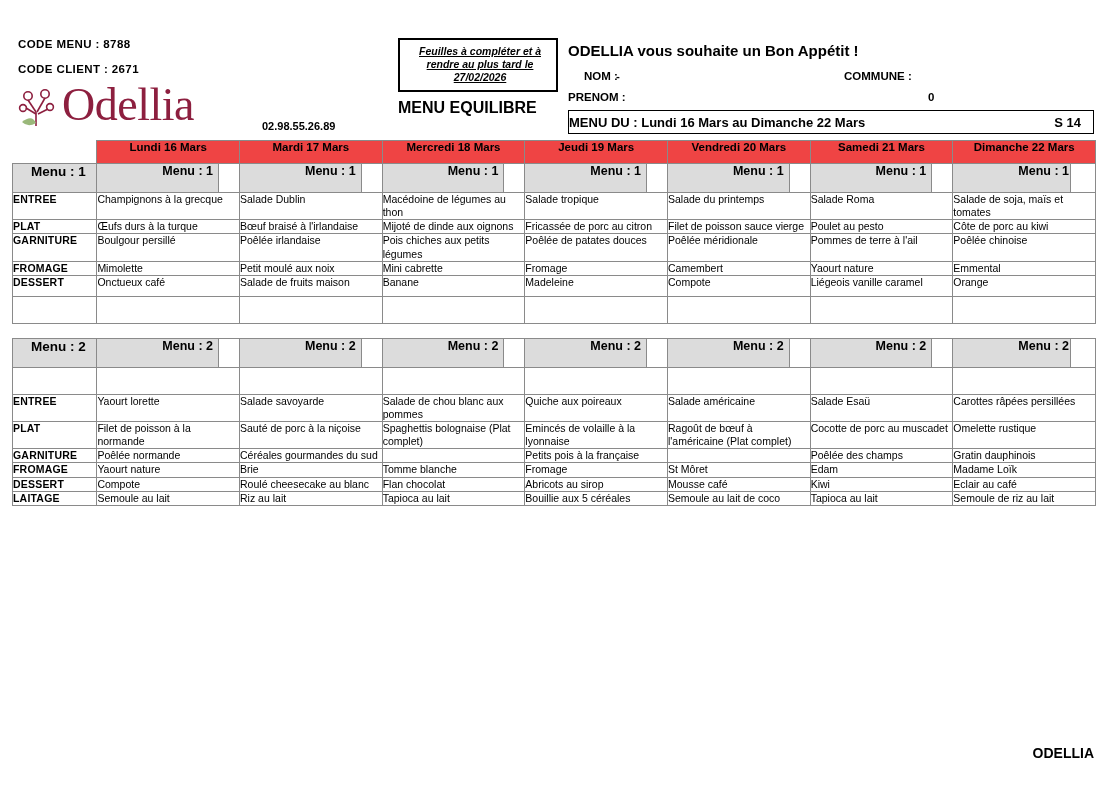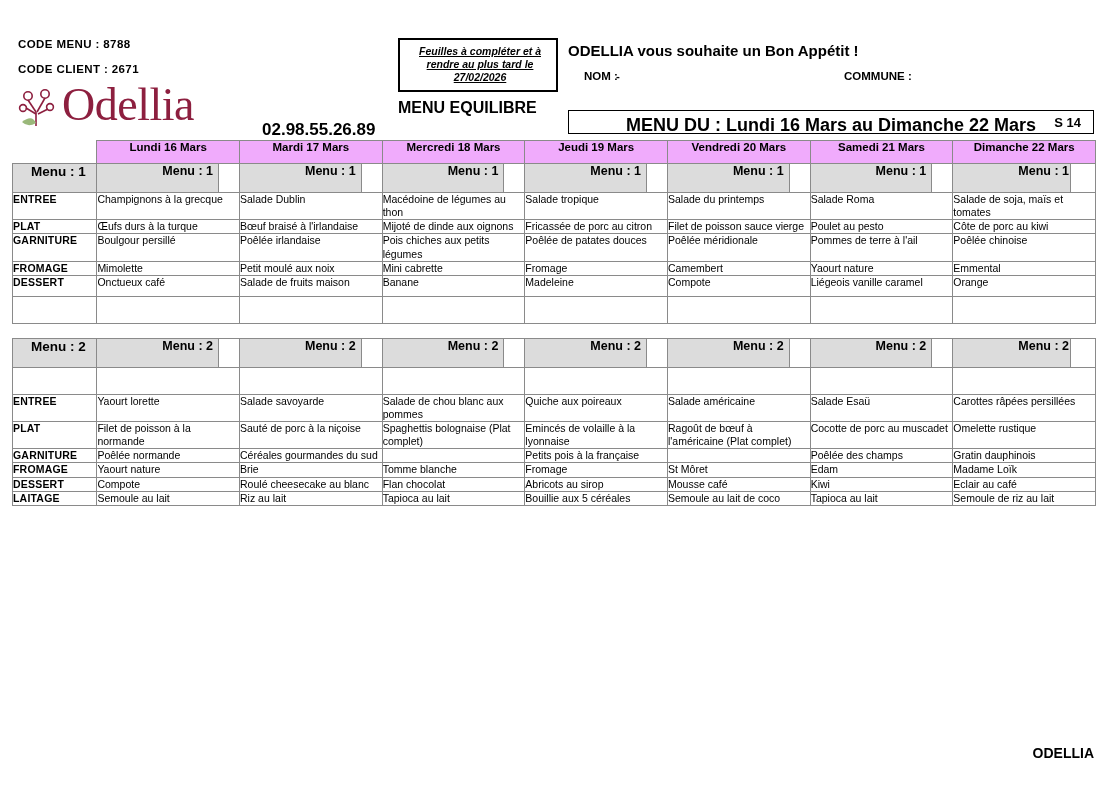--- a/index.html
+++ b/index.html
@@ -53,21 +53,21 @@
     font-family: "Liberation Serif", serif;
     font-size: 46px;
     color: #8d1f3f;
     line-height: 1;
     letter-spacing: -0.5px;
   }
   .phone {
     position: absolute;
     left: 262px;
     top: 120px;
-    font-size: 17px;
+    font-size: 11px;
     font-weight: bold;
   }
 
   .notice-box {
     position: absolute;
     left: 398px;
     top: 38px;
     width: 152px;
     border: 2px solid #000;
     text-align: center;
@@ -125,22 +125,21 @@
     left: 568px;
     top: 110px;
     width: 526px;
     height: 24px;
     border: 1px solid #000;
     box-sizing: border-box;
   }
   .menudu .label {
     position: absolute;
     left: 0; right: 0; top: 4px;
-    text-align: center;
-    font-size: 18px;
+    font-size: 13px;
     font-weight: bold;
   }
   .menudu .week {
     position: absolute;
     right: 12px;
     top: 4px;
     font-size: 13px;
     font-weight: bold;
   }
 
@@ -157,21 +156,21 @@
     padding: 0;
   }
   col.cat { width: 84px; }
   col.day { width: 142px; }
 
   .dayhead {
     height: 22px;
     text-align: center;
     font-size: 11.5px;
     font-weight: bold;
-    background: #f0abfc;
+    background: #ef4444;
     vertical-align: middle;
   }
   .corner-blank {
     background: #ffffff;
     border-left: none !important;
     border-top: none !important;
     border-bottom: none !important;
   }
 
   .menurow td {
@@ -269,20 +268,24 @@
     </div>
     <div class="menu-equilibre">MENU EQUILIBRE</div>
 
     <div class="bonappetit">ODELLIA vous souhaite un Bon Appétit !</div>
 
     <div class="nomline">
       <span class="nom">NOM :</span>
       <span class="nomval">-</span>
       <span class="commune">COMMUNE :</span>
     </div>
+    <div class="prenomline">
+      <span>PRENOM :</span>
+      <span class="zero">0</span>
+    </div>
 
     <div class="menudu">
       <span class="label">MENU DU : Lundi 16 Mars au Dimanche 22 Mars</span>
       <span class="week">S 14</span>
     </div>
   </div>
 
   <table class="menu">
     <colgroup>
       <col class="cat">

